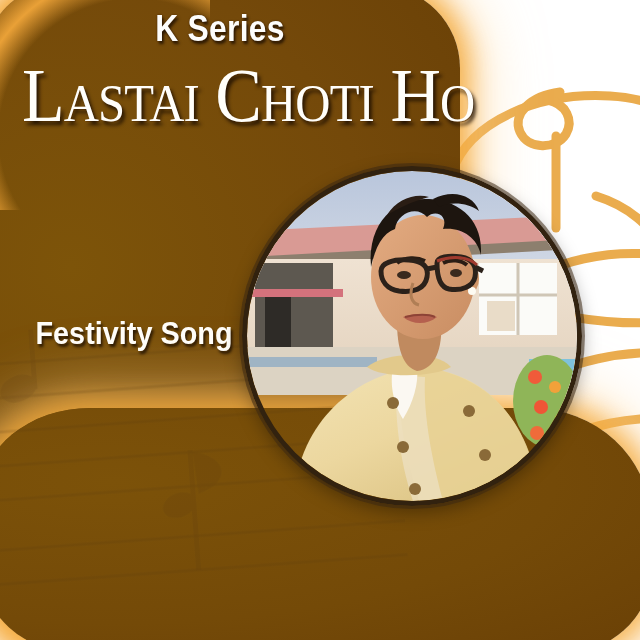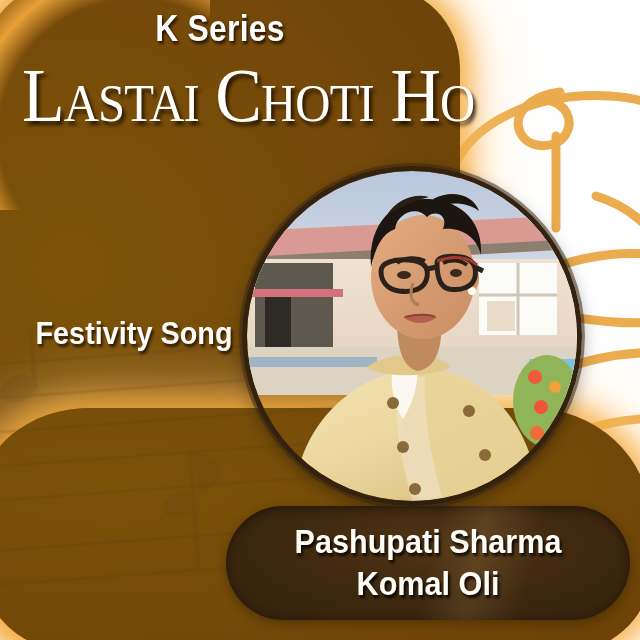--- a/index.html
+++ b/index.html
@@ -276,19 +276,14 @@
         <ellipse cx="157" cy="104" rx="7" ry="4" fill="#3a2a1e"></ellipse>
         <ellipse cx="209" cy="102" rx="6" ry="4" fill="#3a2a1e"></ellipse>
 
         <path d="M166 112 C 162 124, 164 132, 172 134" stroke="#b07e55" stroke-width="3" fill="none"></path>
         <path d="M156 146 C 166 142, 180 142, 190 146 C 180 154, 166 154, 156 146 Z" fill="#b5604e"></path>
         <path d="M158 146 C 170 143, 182 143, 188 146" stroke="#8d4336" stroke-width="2" fill="none"></path>
       </g>
     </svg>
   </div>
 
-  <div class="name-banner">
-    <div class="sheen"></div>
-    <div class="artist artist-1">Pashupati Sharma</div>
-    <div class="artist artist-2">Komal Oli</div>
-  </div>
 
 </div>
 
 </body></html>

